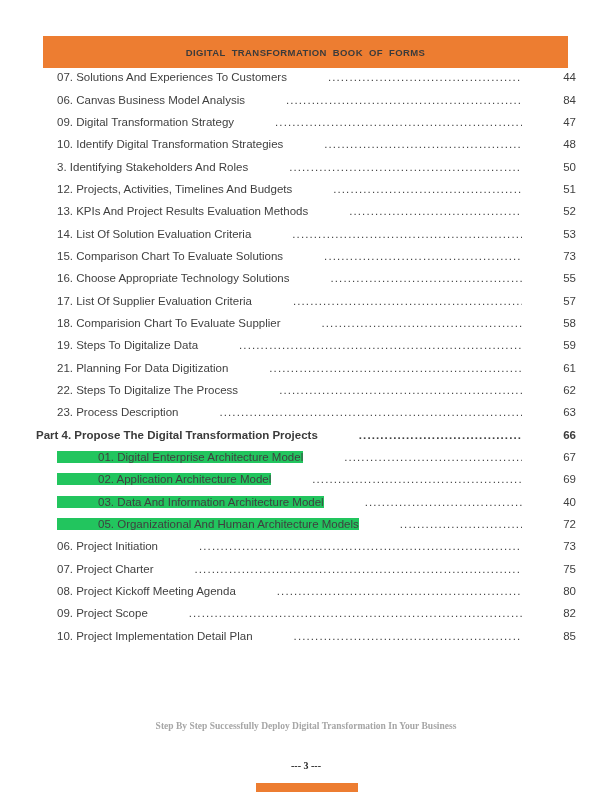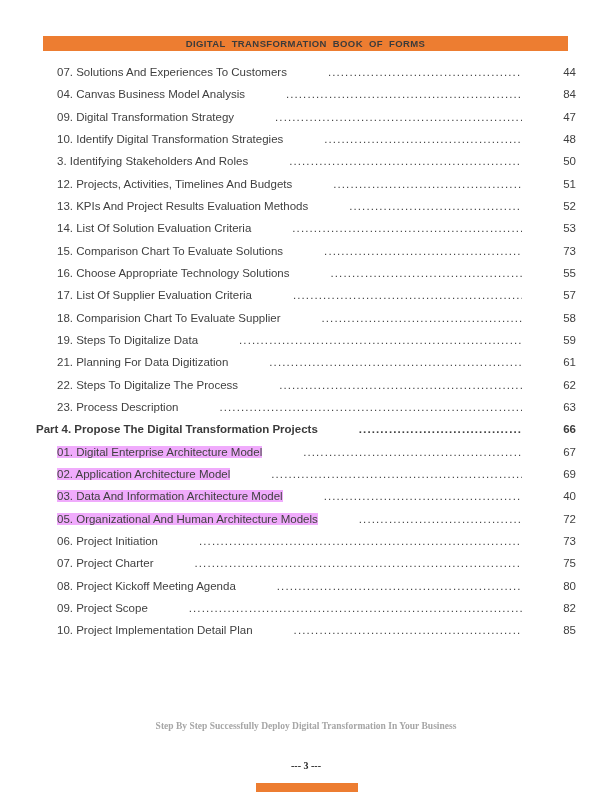--- a/index.html
+++ b/index.html
@@ -8,46 +8,46 @@
     background: #ffffff;
     font-family: "Liberation Sans", sans-serif;
     position: relative;
     overflow: hidden;
   }
   .page { position: absolute; inset: 0; background: #ffffff; }
 
   
   .header-bar {
     position: absolute; left: 43px; top: 36px;
-    width: 525px; height: 15px;
+    width: 525px; height: 32px;
     background: #ED7D31;
     display: flex; align-items: center; justify-content: center;
   }
   .header-title {
     font-size: 9.5px; font-weight: bold; color: #3B3B3B;
     letter-spacing: 0.4px; word-spacing: 3px;
   }
 
   
   .toc { position: absolute; left: 57px; top: 61px; width: 519px; }
   .toc-row {
-    display: flex; align-items: center;
+    display: flex; align-items: flex-end;
     height: 22.34px; font-size: 11.5px; color: #3F3F3F; gap: 40px;
   }
   .toc-row .entry-label { white-space: nowrap; }
   .toc-row .dots {
     flex: 1; overflow: hidden; white-space: nowrap;
     margin: 0 1px; letter-spacing: 1.1px; color: #3F3F3F;
   }
   .toc-row .dots::after {
     content: "................................................................................................................................................................................................................";
   }
   .toc-row .page-num { white-space: nowrap; }
   .toc-row.part { margin-left: -21px; font-weight: bold; color: #3B3B3B; }
-  .toc-row.shaded .entry-label { background: #f0abfc; }
+  .toc-row.shaded .entry-label { background: #22c55e; padding-left: 41px; }
 
   
   .footer-tagline {
     position: absolute; top: 721px; left: 0; width: 612px;
     text-align: center;
     font-family: "Liberation Serif", serif; font-weight: bold;
     font-size: 9.5px; color: #A6A6A6;
   }
   .page-number {
     position: absolute; top: 760px; left: 0; width: 612px;
@@ -72,21 +72,21 @@
 
   <div class="toc">
 
       <div class="toc-row">
         <span class="entry-label">07. Solutions And Experiences To Customers</span>
         <span class="dots"></span>
         <span class="page-num">44</span>
       </div>
 
       <div class="toc-row">
-        <span class="entry-label">04. Canvas Business Model Analysis</span>
+        <span class="entry-label">06. Canvas Business Model Analysis</span>
         <span class="dots"></span>
         <span class="page-num">84</span>
       </div>
 
       <div class="toc-row">
         <span class="entry-label">09. Digital Transformation Strategy</span>
         <span class="dots"></span>
         <span class="page-num">47</span>
       </div>
 

